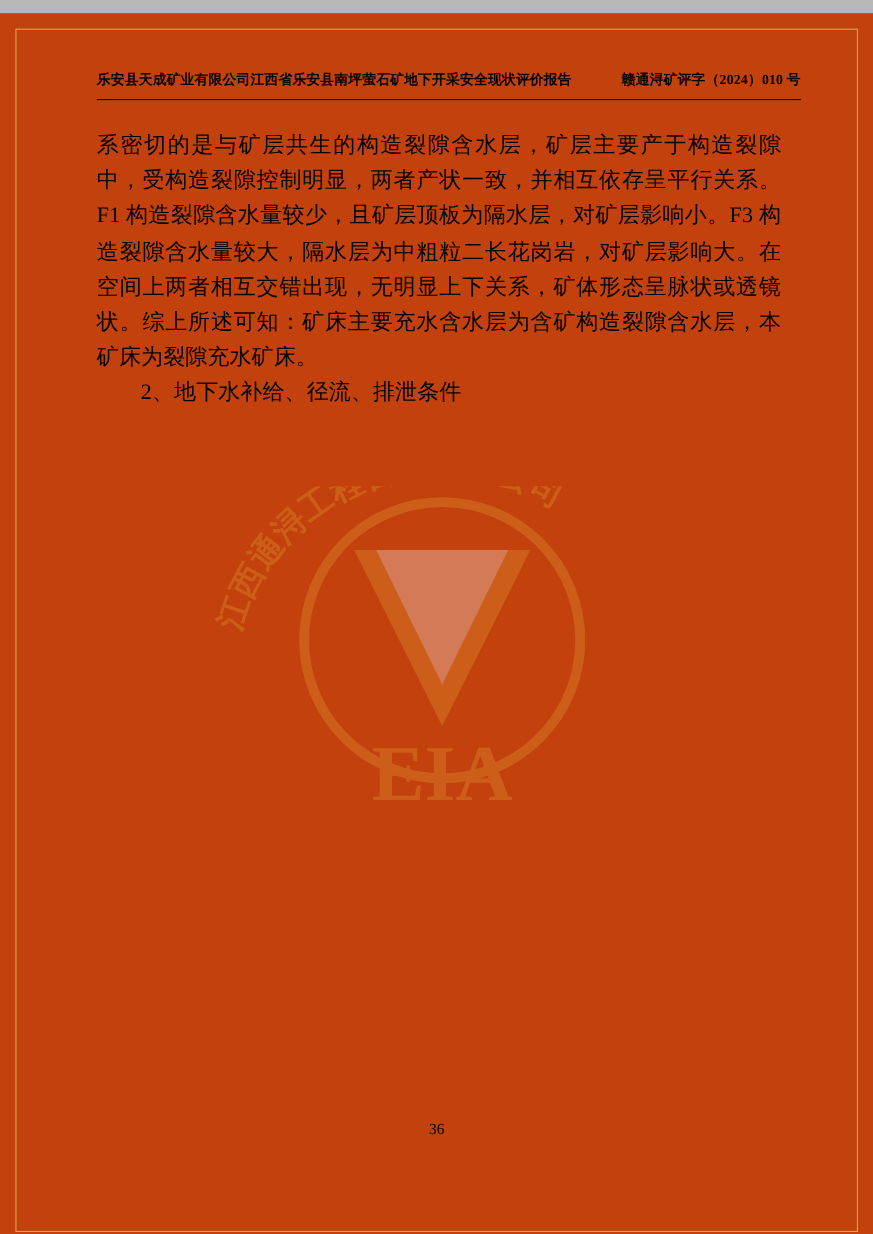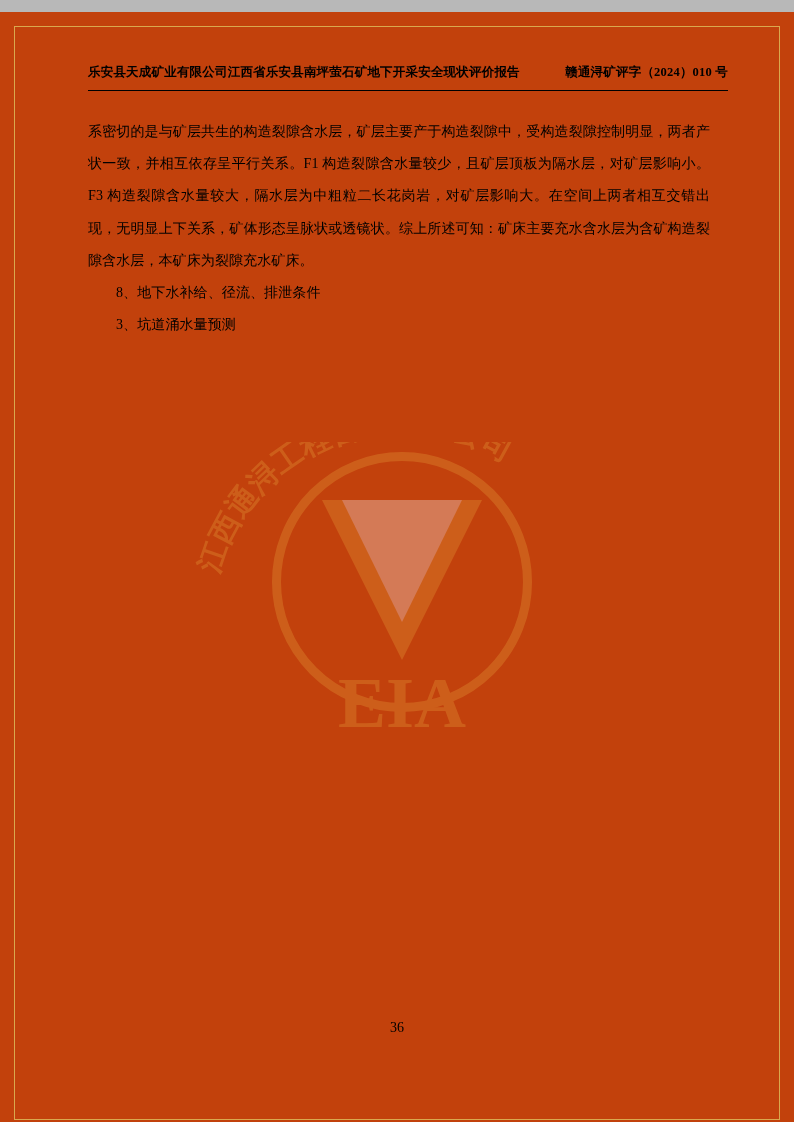--- a/index.html
+++ b/index.html
@@ -51,21 +51,21 @@
   .header-right { white-space: nowrap; text-align: right; }
 
   .content {
     position: absolute;
     left: 88px;
     top: 104px;
     width: 622px;
   }
   .content p {
     margin: 0 0 0 0;
-    font-size: 14px;
+    font-size: 20px;
     line-height: 32.2px;
     text-align: justify;
     text-justify: inter-ideograph;
     letter-spacing: 0.1px;
   }
   .indent { text-indent: 2em; }
 
   .page-number {
     position: absolute;
     left: 0;
@@ -158,19 +158,18 @@
         <text font-size="30" font-weight="bold" fill="#e8a33d" font-family="Liberation Serif, serif">
           <textPath href="#arcpath" startOffset="8%">江西通浔工程咨询有限公司</textPath>
         </text>
         <text x="250" y="285" font-size="72" font-weight="bold" fill="#e8a33d" text-anchor="middle" font-family="Liberation Serif, serif">EIA</text>
       </svg>
     </div>
   </div>
 
   <div class="content">
     <p>系密切的是与矿层共生的构造裂隙含水层，矿层主要产于构造裂隙中，受构造裂隙控制明显，两者产状一致，并相互依存呈平行关系。F1 构造裂隙含水量较少，且矿层顶板为隔水层，对矿层影响小。F3 构造裂隙含水量较大，隔水层为中粗粒二长花岗岩，对矿层影响大。在空间上两者相互交错出现，无明显上下关系，矿体形态呈脉状或透镜状。综上所述可知：矿床主要充水含水层为含矿构造裂隙含水层，本矿床为裂隙充水矿床。</p>
-    <p class="indent">8、地下水补给、径流、排泄条件</p>
-    <p class="indent">3、坑道涌水量预测</p>
+    <p class="indent">2、地下水补给、径流、排泄条件</p>
   </div>
 
   <div class="page-number">36</div>
 
 </div>
 
 </body></html>

